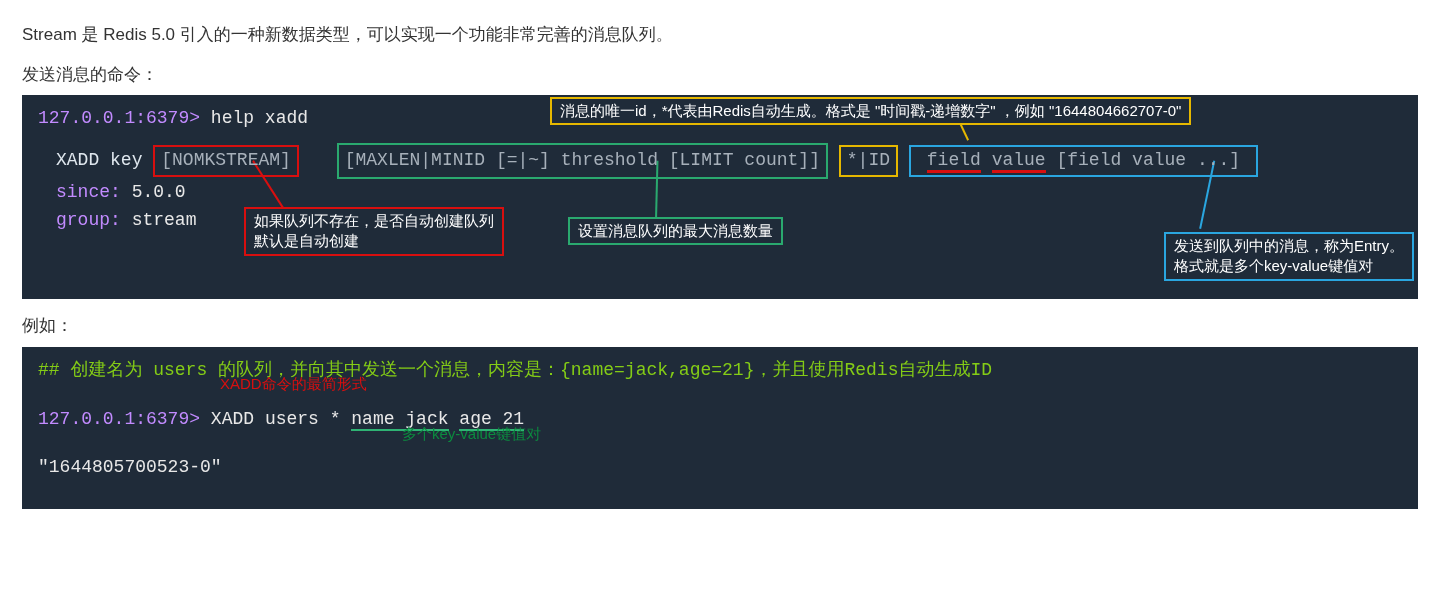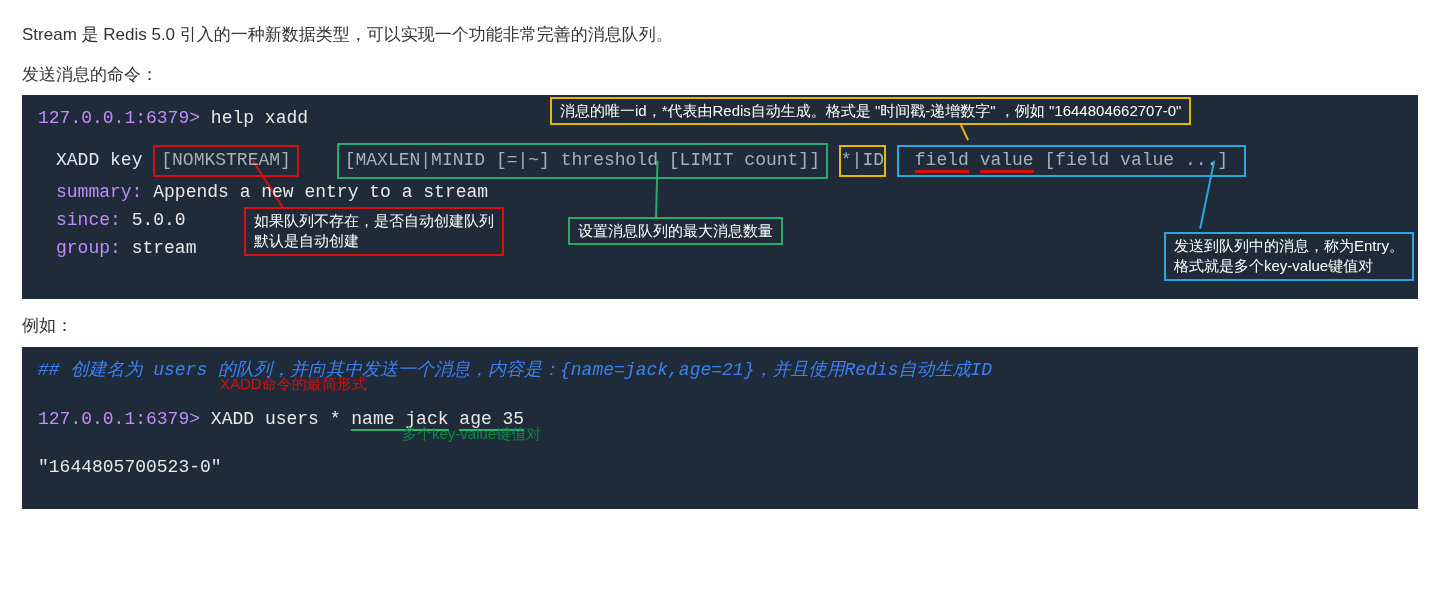--- a/index.html
+++ b/index.html
@@ -21,36 +21,36 @@
     padding: 10px 16px 14px 16px;
     margin: 4px 0 8px 0;
     position: relative;
     min-height: 0;
   }
   .term .row { position: relative; line-height: 1.55; }
   .prompt { color: #c28bff; }
   .white  { color: #e8e8e8; }
   .gray   { color: #a7b0ba; }
   .cmd    { color: #dfe7ee; }
-  .yel-box   { border: 2px solid #e6b800; padding: 0 0; display:inline-block; }
+  .yel-box   { border: 2px solid #e6b800; padding: 0 6px; display:inline-block; }
   .red-box   { border: 2px solid #d80f0f; padding: 0 6px; display:inline-block; }
   .grn-box   { border: 2px solid #2aa96f; padding: 2px 6px; display:inline-block;margin-left:27px; }
   .cyan-box  { border: 2px solid #2aa6e0; padding: 0 16px; display:inline-block; }
   .ul-red { border-bottom: 3px solid #d80f0f; }
   .ul-grn { border-bottom: 2px solid #2fb374; }
   .chip { position:absolute; border:2px solid; padding:2px 8px; font-size:15px; background:#1f2b39; color:#fff; font-family:"Microsoft YaHei",sans-serif; line-height:1.35; white-space:nowrap; }
   .chip.red   { border-color:#d80f0f; }
   .chip.green { border-color:#2aa96f; }
   .chip.yellow{ border-color:#e6b800; }
   .chip.cyan  { border-color:#2aa6e0;margin-top:25px; }
   .anno { position:absolute; font-size:15px; font-family:"Microsoft YaHei",sans-serif; }
   .anno.red   { color:#d80f0f; }
   .anno.green { color:#0c8a3f; }
   svg.lines { position:absolute; left:0; top:0; width:100%; height:100%; pointer-events:none; }
-  .comment-it { color:#3b82f6; font-style:italic; }
+  .comment-it { color:#84cc16; }
 </style>
 </head>
 <body>
 
 <p class="intro">Stream 是 Redis 5.0 引入的一种新数据类型，可以实现一个功能非常完善的消息队列。</p>
 <p class="sub">发送消息的命令：</p>
 
 <div class="term" id="term1" style="height:180px;">
   <svg class="lines" viewBox="0 0 1384 180" preserveAspectRatio="none">
     <line x1="229" y1="58" x2="272" y2="118" stroke="#d80f0f" stroke-width="2"></line>
@@ -73,24 +73,20 @@
     <span class="grn-box gray">[MAXLEN|MINID [=|~] threshold [LIMIT count]]</span>
     <span class="yel-box gray">*|ID</span>
     <span class="cyan-box gray">
       <span class="ul-red">field</span>
       <span class="ul-red">value</span>
       <span>[field value ...]</span>
     </span>
   </div>
 
   <div class="row" style="padding-left:18px;">
-    <span class="prompt">summary:</span>
-    <span class="white">Appends a new entry to a stream</span>
-  </div>
-  <div class="row" style="padding-left:18px;">
     <span class="prompt">since:</span>
     <span class="white">5.0.0</span>
   </div>
   <div class="row" style="padding-left:18px;">
     <span class="prompt">group:</span>
     <span class="white">stream</span>
   </div>
 
   <div class="chip red" style="top:112px; left:222px;">
     <span>如果队列不存在，是否自动创建队列</span><br>
@@ -111,20 +107,20 @@
   <div class="row">
     <span class="comment-it">## 创建名为 users 的队列，并向其中发送一个消息，内容是：{name=jack,age=21}，并且使用Redis自动生成ID</span>
   </div>
   <div class="anno red" style="top:26px; left:198px;">XADD命令的最简形式</div>
 
   <div class="row" style="margin-top:22px;">
     <span class="prompt">127.0.0.1:6379&gt;</span>
     <span class="white">XADD</span>
     <span class="white">users *</span>
     <span class="white ul-grn">name jack</span>
-    <span class="white ul-grn">age 35</span>
+    <span class="white ul-grn">age 21</span>
   </div>
   <div class="anno green" style="top:76px; left:380px;">多个key-value键值对</div>
 
   <div class="row" style="margin-top:20px;">
     <span class="white">"1644805700523-0"</span>
   </div>
 </div>
 
 </body></html>

